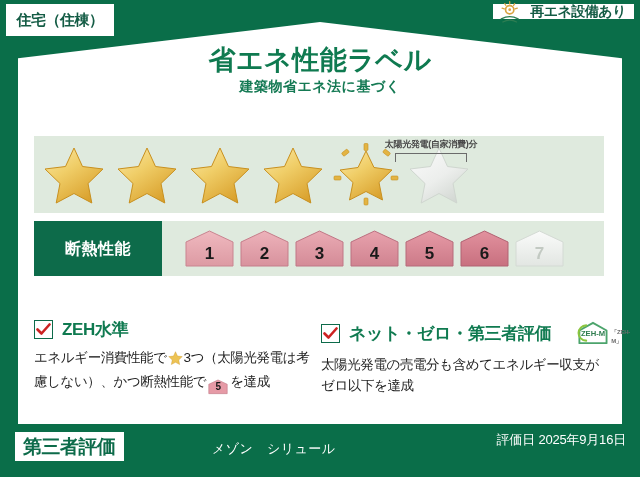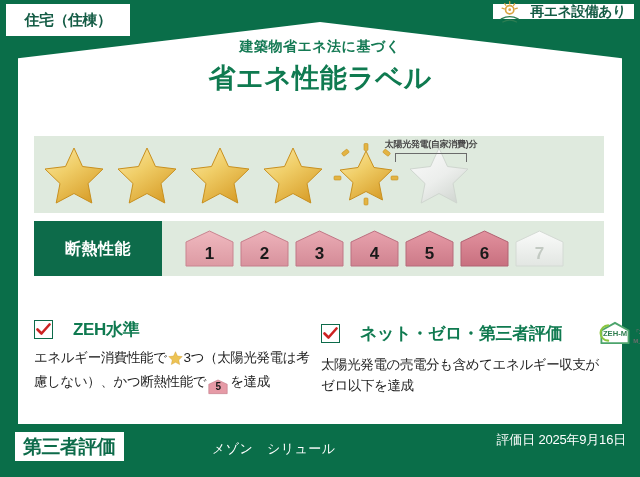--- a/index.html
+++ b/index.html
@@ -10,21 +10,21 @@
   }
   #label-root {
     position: relative;
     width: 640px; height: 477px;
     background: #0a6e49;
   }
 
   
   #category-tag {
     position: absolute; left: 6px; top: 4px;
-    width: 124px; height: 32px;
+    width: 108px; height: 32px;
     background: #ffffff;
     display: flex; align-items: center; justify-content: center;
   }
   #category-tag .txt {
     font-size: 15px; font-weight: bold; color: #145c45;
     letter-spacing: -0.5px;
   }
 
   
   #renewable-badge {
@@ -126,21 +126,21 @@
   }
   .house.off .num { color: #c2c9c2; }
 
   
   #criteria {
     position: absolute; left: 34px; top: 318px;
     width: 574px;
     display: flex;
   }
   .crit-col { width: 50%; padding-right: 8px; }
-  .crit-head { display: flex; align-items: center; gap: 20px; }
+  .crit-head { display: flex; align-items: center; gap: 9px; }
   .checkbox {
     width: 19px; height: 19px;
     border: 1px solid #0d6b4a; background: #fff;
     display: flex; align-items: center; justify-content: center;
     flex: 0 0 19px;
   }
   .crit-title {
     font-size: 17px; font-weight: bold; color: #0f7a50;
     letter-spacing: -0.3px; white-space: nowrap;
   }
@@ -219,22 +219,22 @@
         <path d="M3 24 Q14 18 25 24" fill="none" stroke="#2e7d52" stroke-width="1.8" stroke-linecap="round"></path>
         <path d="M5 28 Q14 23 23 28" fill="none" stroke="#2e7d52" stroke-width="1.6" stroke-linecap="round"></path>
       </svg>
     </span>
     <span class="txt">再エネ設備あり</span>
   </div>
 
   <div id="panel"></div>
 
   <div id="title-block">
+    <div id="title-main">省エネ性能ラベル</div>
     <div id="title-sub">建築物省エネ法に基づく</div>
-    <div id="title-main">省エネ性能ラベル</div>
   </div>
 
   <div id="rows">
 
     <div class="perf-row" id="row-energy">
       <div class="row-body">
         <div class="stars">
 
           <div class="star-slot">
             <svg class="star-svg" width="62" height="60" viewBox="0 0 62 60">

